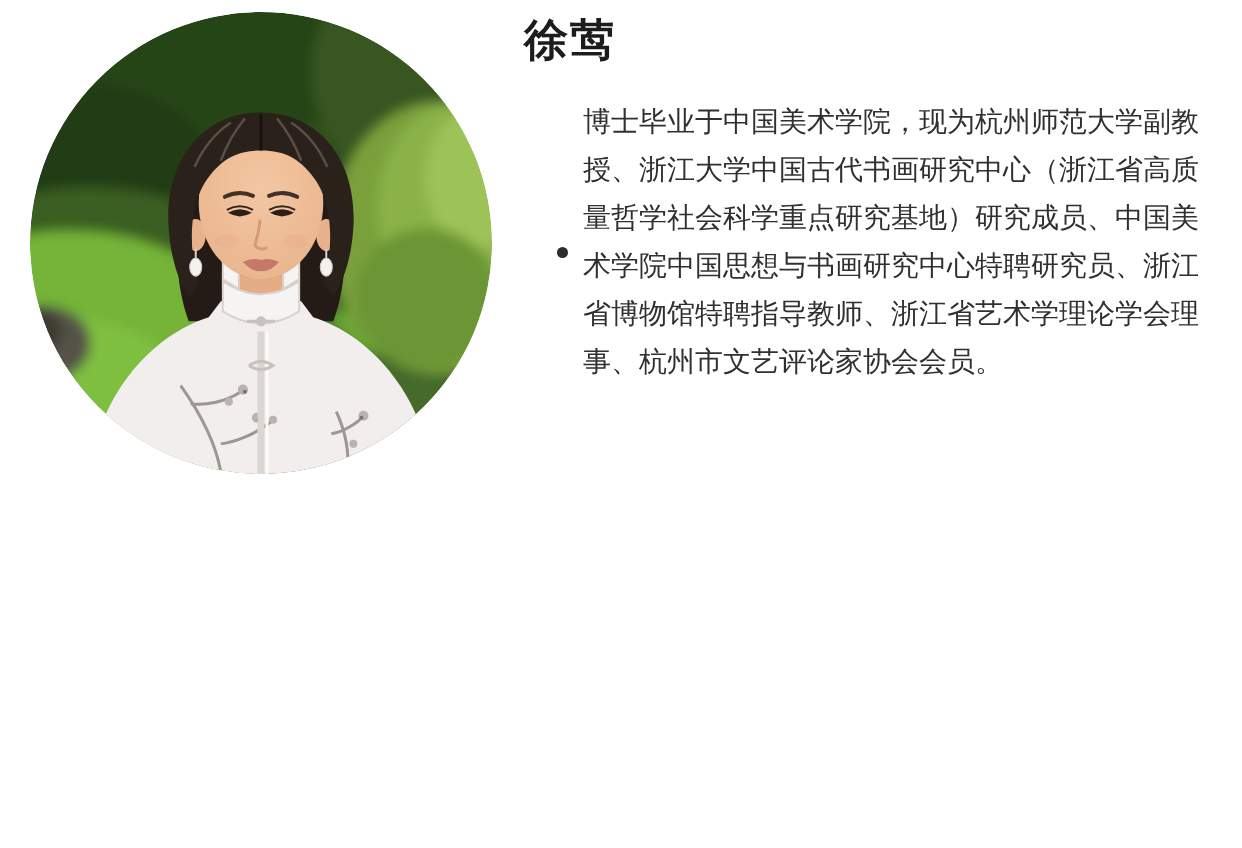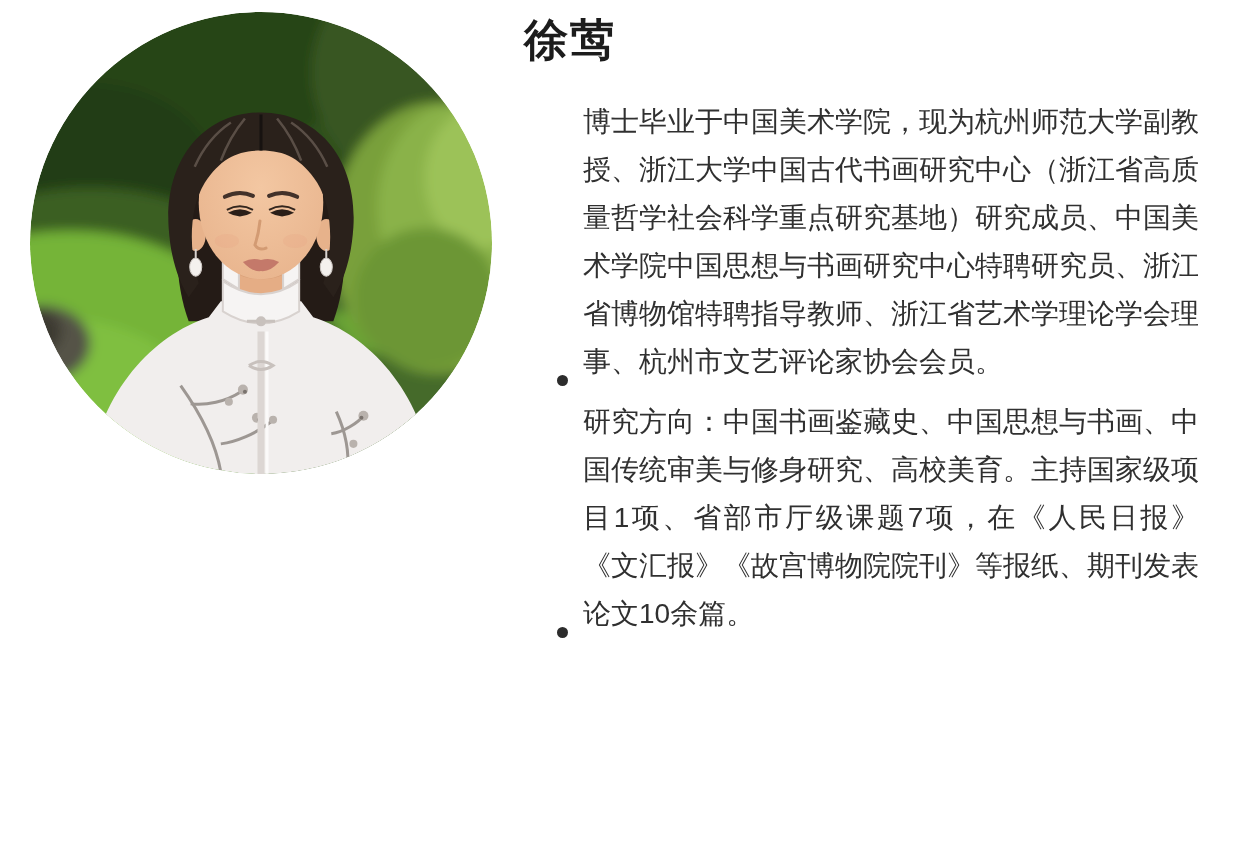--- a/index.html
+++ b/index.html
@@ -20,21 +20,21 @@
     font-family:"Liberation Serif","DejaVu Serif",serif;
     font-size:44px; line-height:54px; font-weight:600;
     color:#1c1c1c; letter-spacing:2px;
   }
   .name-en {
     margin-top:20px; font-size:29px; line-height:34px;
     color:#8e8e8e; font-weight:400;
   }
   .bio-list { margin-top:30px; list-style:none; }
   .bio-item {
-    display:flex; align-items:flex-end;
+    display:flex; align-items:center;
     margin-bottom:4px;
     margin-top:12px;
   }
   .bullet-dot {
     flex:0 0 auto; width:11px; height:11px; border-radius:50%;
     background:#2c2c2c; margin:20px 15px 0 33px;
   }
   .bio-text {
     flex:1 1 auto;
     font-size:28px; line-height:48px; font-weight:500;
@@ -155,20 +155,16 @@
   </div>
 
   <div class="info">
     <div class="name">徐莺</div>
 
     <ul class="bio-list">
       <li class="bio-item">
         <span class="bullet-dot"></span>
         <span class="bio-text">博士毕业于中国美术学院，现为杭州师范大学副教授、浙江大学中国古代书画研究中心（浙江省高质量哲学社会科学重点研究基地）研究成员、中国美术学院中国思想与书画研究中心特聘研究员、浙江省博物馆特聘指导教师、浙江省艺术学理论学会理事、杭州市文艺评论家协会会员。</span>
       </li>
-      <li class="bio-item">
-        <span class="bullet-dot"></span>
-        <span class="bio-text">研究方向：中国书画鉴藏史、中国思想与书画、中国传统审美与修身研究、高校美育。主持国家级项目1项、省部市厅级课题7项，在《人民日报》《文汇报》《故宫博物院院刊》等报纸、期刊发表论文10余篇。</span>
-      </li>
     </ul>
   </div>
 
 </div>
 
 </body></html>

